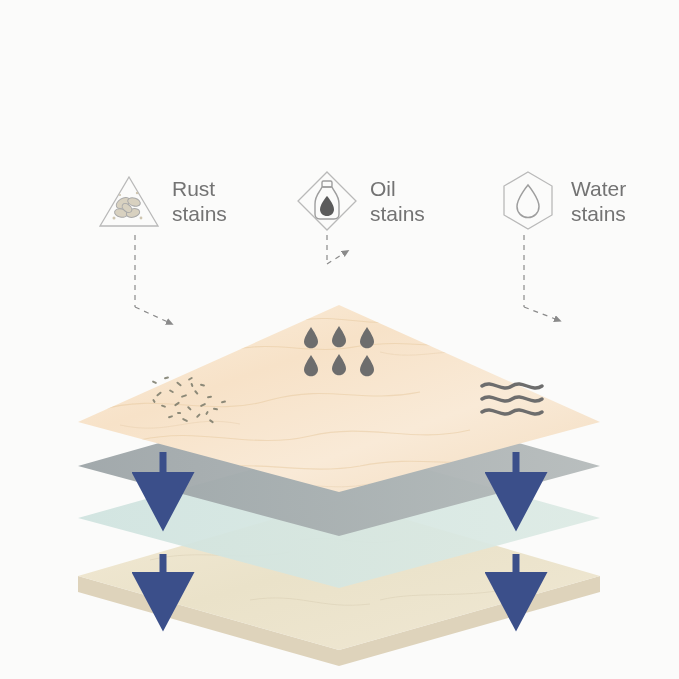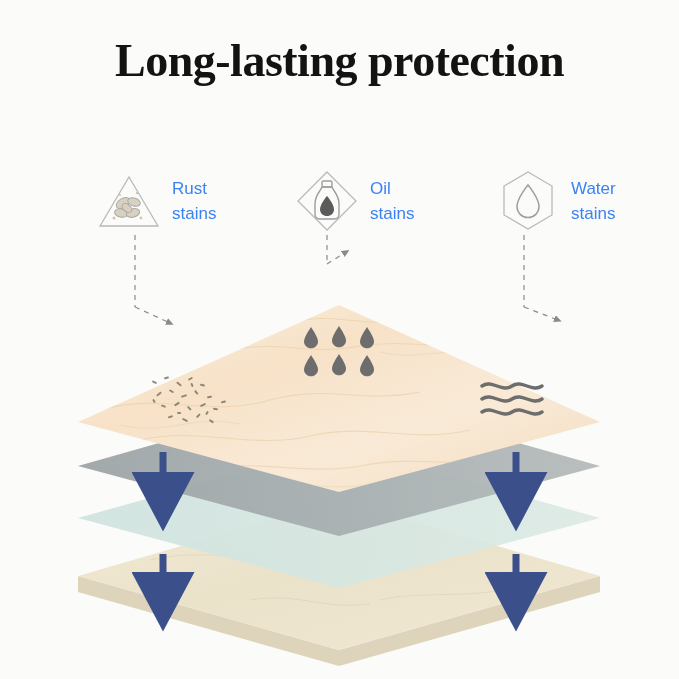--- a/index.html
+++ b/index.html
@@ -32,23 +32,23 @@
   }
 
   
   .badge {
     position: absolute;
     display: flex;
     align-items: center;
     gap: 10px;
   }
   .badge-label {
-    font-size: 17px;
+    font-size: 21px;
     line-height: 25px;
-    color: #3b82f6;
+    color: #737373;
     white-space: pre-line;
     font-family: "Liberation Sans", sans-serif;
   }
   .badge-shape {
     width: 66px;
     height: 66px;
     flex: 0 0 66px;
     position: relative;
   }
 
@@ -62,21 +62,20 @@
     top: 0;
     width: 679px;
     height: 679px;
   }
 </style>
 </head>
 <body>
 
 <div id="page">
 
-  <div id="title">Long-lasting protection</div>
 
   <svg class="connector" style="left:100px; top:230px;" width="500" height="110" viewBox="0 0 500 110">
     <defs>
       <marker id="dashhead" markerWidth="7" markerHeight="7" refX="3.2" refY="3" orient="auto">
         <path d="M0,0 L6.5,3 L0,6 z" fill="#8a8a8a"></path>
       </marker>
     </defs>
 
     <path d="M35,5 L35,77" stroke="#8a8a8a" stroke-width="1.2" fill="none" stroke-dasharray="5,5"></path>
     <path d="M35,77 L70,93" stroke="#8a8a8a" stroke-width="1.2" fill="none" stroke-dasharray="5,5" marker-end="url(#dashhead)"></path>

